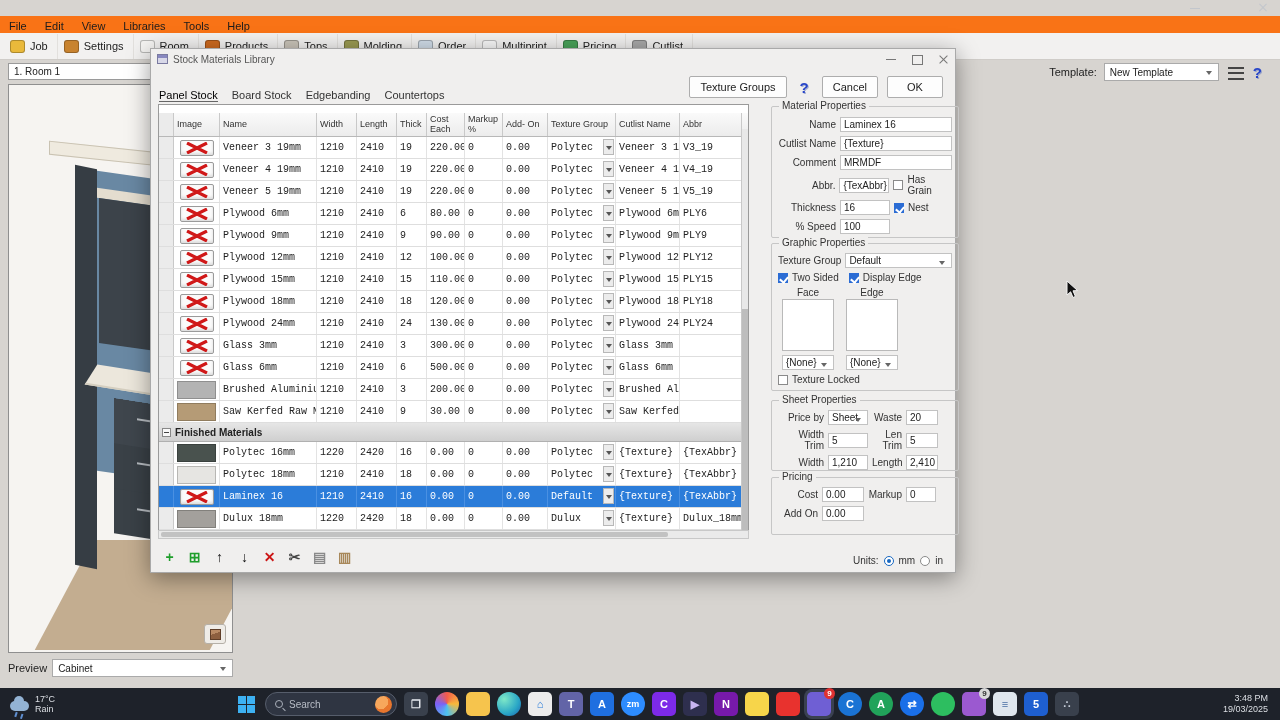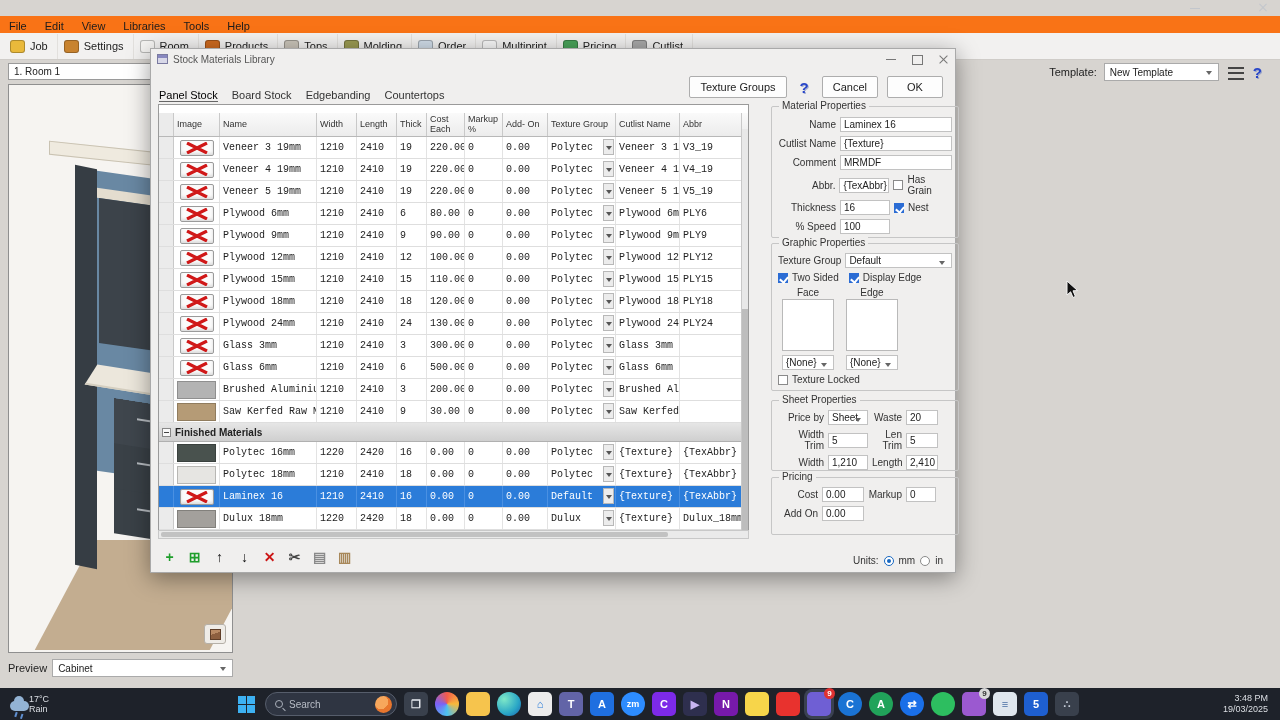--- a/index.html
+++ b/index.html
@@ -108,21 +108,21 @@
   .flab { text-align:right; color:#333; }
   .inp { background:#fff; border:1px solid #c2c2c2; height:15px; font-size:10px; color:#222; display:flex; align-items:center; padding:0 3px; }
   .dd { background:#fff; border:1px solid #c2c2c2; height:15px; font-size:10px; color:#222; display:flex; align-items:center; padding:0 12px 0 3px; position:relative; }
   .cb { width:10px; height:10px; border:1px solid #8a8a8a; background:#fff; flex:none; position:relative; }
   .cb.on { background:#2b6cd4; border-color:#2b6cd4; }
   .cb.on::after { content:""; position:absolute; left:2px; top:1px; width:4px; height:6px; border:solid #fff; border-width:0 2px 2px 0; transform:rotate(40deg); }
   .facebox { width:52px; height:52px; background:#fff; border:1px solid #b9b9b9; }
 
   
   .taskbar { position:absolute; left:0; right:0; bottom:0; height:32px; background:#1e222a; display:flex; align-items:center; }
-  .weather { position:absolute; left:10px; display:flex; align-items:center; color:#dcdfe4; font-size:9px; line-height:1.15; }
+  .weather { position:absolute; left:10px; display:flex; align-items:center; gap:6px; color:#dcdfe4; font-size:9px; line-height:1.15; }
   .cloud { width:19px; height:10px; background:#93b3d4; border-radius:6px; position:relative; margin-top:3px; }
   .cloud::before { content:""; position:absolute; width:10px; height:10px; border-radius:50%; background:#93b3d4; top:-5px; left:4px; }
   .cloud::after { content:""; position:absolute; width:2px; height:5px; background:#5f8fd0; left:5px; top:11px; transform:rotate(18deg); box-shadow:6px 0 0 #5f8fd0; }
   .tb-center { position:absolute; left:234px; display:flex; align-items:center; gap:7px; }
   .start { width:24px; height:24px; display:grid; grid-template-columns:8px 8px; grid-template-rows:8px 8px; gap:1px; place-content:center; }
   .start span { background:#3db1f2; }
   .searchpill { width:132px; height:24px; background:#2f3542; border:1px solid #565d6b; border-radius:13px; display:flex; align-items:center; padding:0 4px 0 9px; gap:6px; }
   .mag { width:8px; height:8px; border:1.5px solid #aab0ba; border-radius:50%; position:relative; flex:none; }
   .mag::after { content:""; position:absolute; width:4px; border-top:1.5px solid #aab0ba; transform:rotate(45deg); left:6px; top:8px; }
   .searchtext { font-size:10px; color:#b8bdc6; flex:1; }

